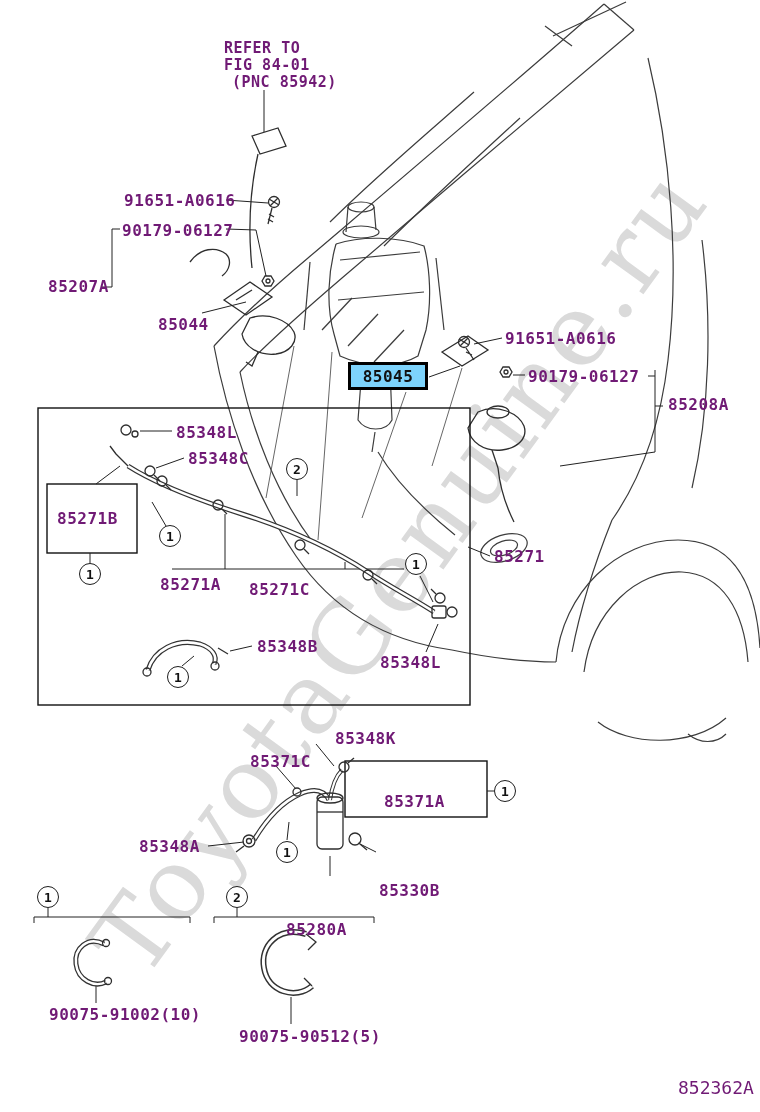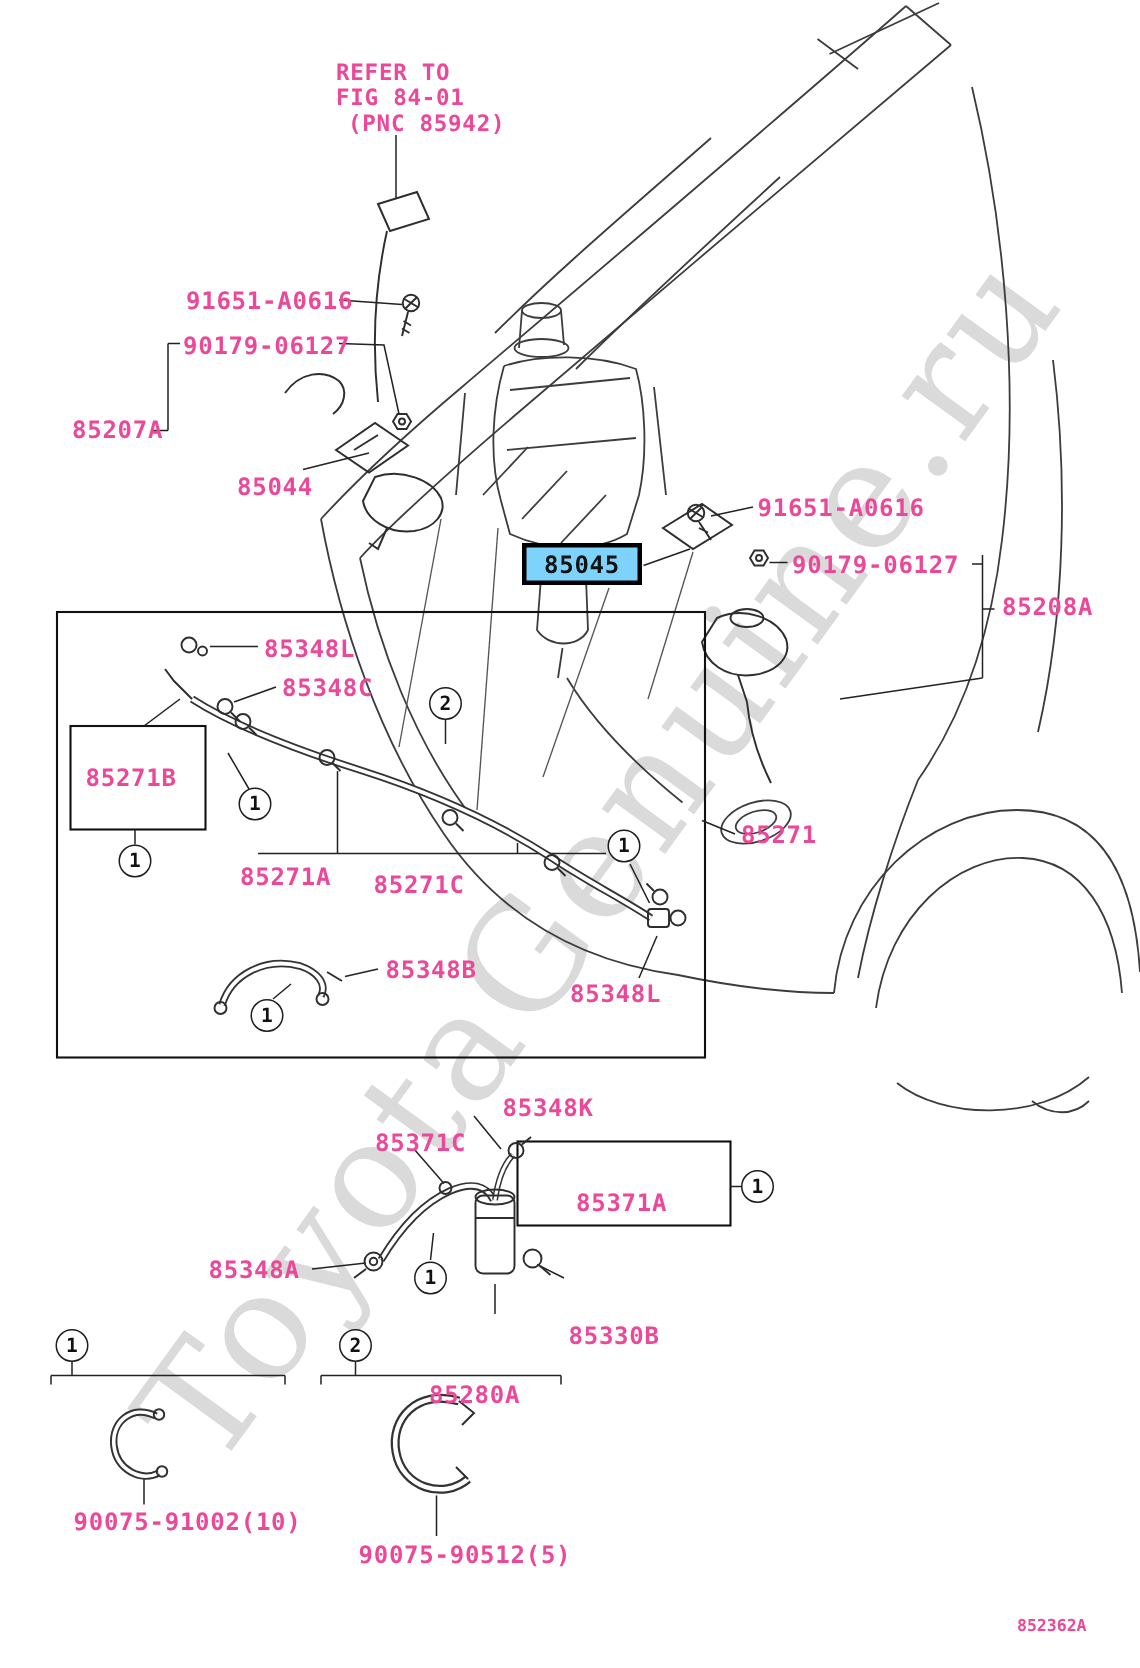--- a/index.html
+++ b/index.html
@@ -2,24 +2,24 @@
 <html><head>
 <meta charset="utf-8">
 <style>
   html,body{margin:0;padding:0;background:#fff;}
   .stage{position:relative;width:760px;height:1112px;background:#ffffff;overflow:hidden;
          font-family:"DejaVu Sans Mono","Liberation Mono",monospace;}
   .wm{position:absolute;left:68px;top:928px;transform:rotate(-54deg);transform-origin:0 0;
       font-family:"DejaVu Serif","Liberation Serif",serif;font-size:100px;letter-spacing:4px;
       color:#dadada;white-space:nowrap;z-index:0;user-select:none;}
   svg.art{position:absolute;left:0;top:0;z-index:1;}
-  .lbl{position:absolute;font-size:16px;font-weight:bold;color:#ec4899;white-space:nowrap;
+  .lbl{position:absolute;font-size:16px;font-weight:bold;color:#701a75;white-space:nowrap;
        z-index:3;letter-spacing:.5px;line-height:1.1;}
   .lbl.note{font-size:15px;}
-  .lbl.code{font-size:11px;font-weight:bold;letter-spacing:0;}
+  .lbl.code{font-size:18px;font-weight:normal;letter-spacing:0;}
   .callout{position:absolute;width:22px;height:22px;border:1.6px solid #1d1d1d;border-radius:50%;
        background:#fff;display:flex;align-items:center;justify-content:center;
        font-size:13px;font-weight:bold;color:#111;z-index:3;box-sizing:border-box;}
   .hl{position:absolute;left:348px;top:362px;width:80px;height:28px;border:3px solid #000;
       background:#7dd3fc;display:flex;align-items:center;justify-content:center;
       font-size:16px;font-weight:bold;color:#111;z-index:3;box-sizing:border-box;letter-spacing:.5px;}
 </style>
 </head>
 <body>
 

